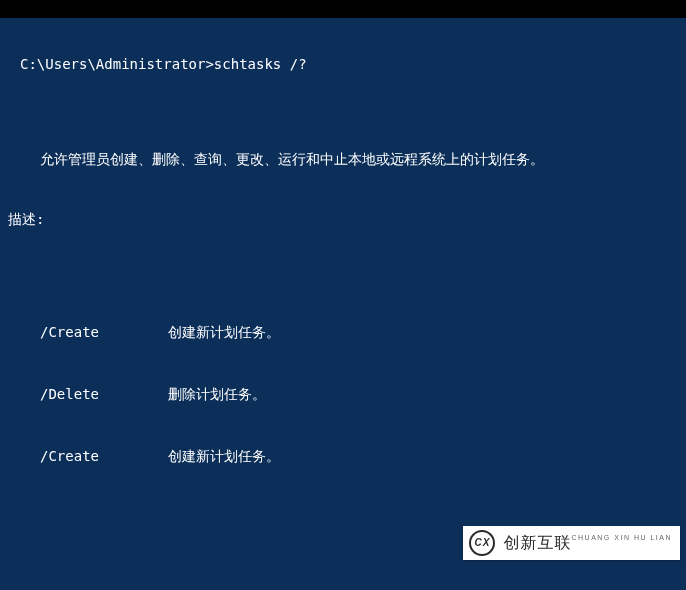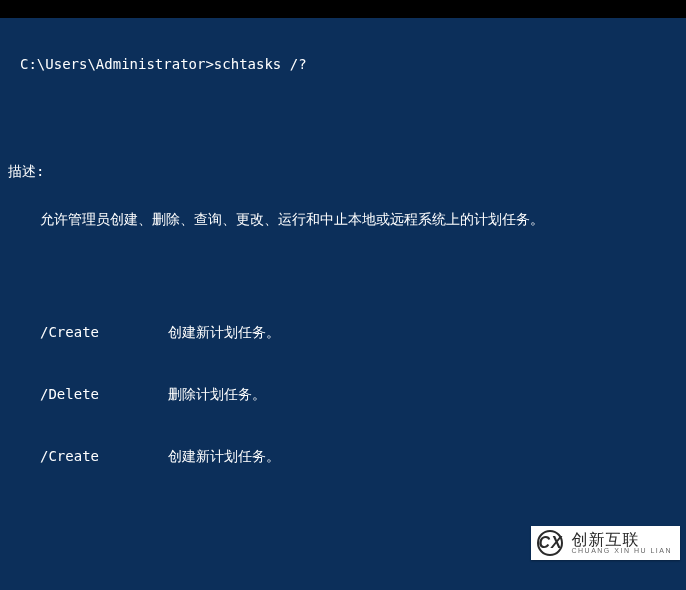--- a/index.html
+++ b/index.html
@@ -72,49 +72,49 @@
     }
     .watermark-logo {
       display: flex;
       align-items: center;
       justify-content: center;
       width: 26px;
       height: 26px;
       border: 2px solid #2a2a2a;
       border-radius: 50%;
       font-weight: bold;
-      font-size: 16px;
+      font-size: 10px;
       margin-right: 8px;
       font-style: italic;
     }
     .watermark-sub {
       font-size: 7px;
       letter-spacing: 1.5px;
       display: block;
       line-height: 1;
       margin-top: -1px;
       color: #666;
     }
     .watermark-text {
       display: flex;
-      flex-direction: column;
+      flex-direction: row;
       line-height: 1;
     }
   </style>
 </head>
 <body>
 
 <div class="titlebar"></div>
 
 <div class="term">
   <div class="line prompt">C:\Users\Administrator&gt;schtasks /?</div>
 
 
+  <div class="line indent1">允许管理员创建、删除、查询、更改、运行和中止本地或远程系统上的计划任务。</div>
   <div class="line section-title">描述:</div>
-  <div class="line indent1">允许管理员创建、删除、查询、更改、运行和中止本地或远程系统上的计划任务。</div>
 
 
   <div class="indent1">
     <div class="param-row first">
       <span class="param-name">/Create</span>
       <span class="param-desc">创建新计划任务。</span>
     </div>
     <div class="param-row">
       <span class="param-name">/Delete</span>
       <span class="param-desc">删除计划任务。</span>

